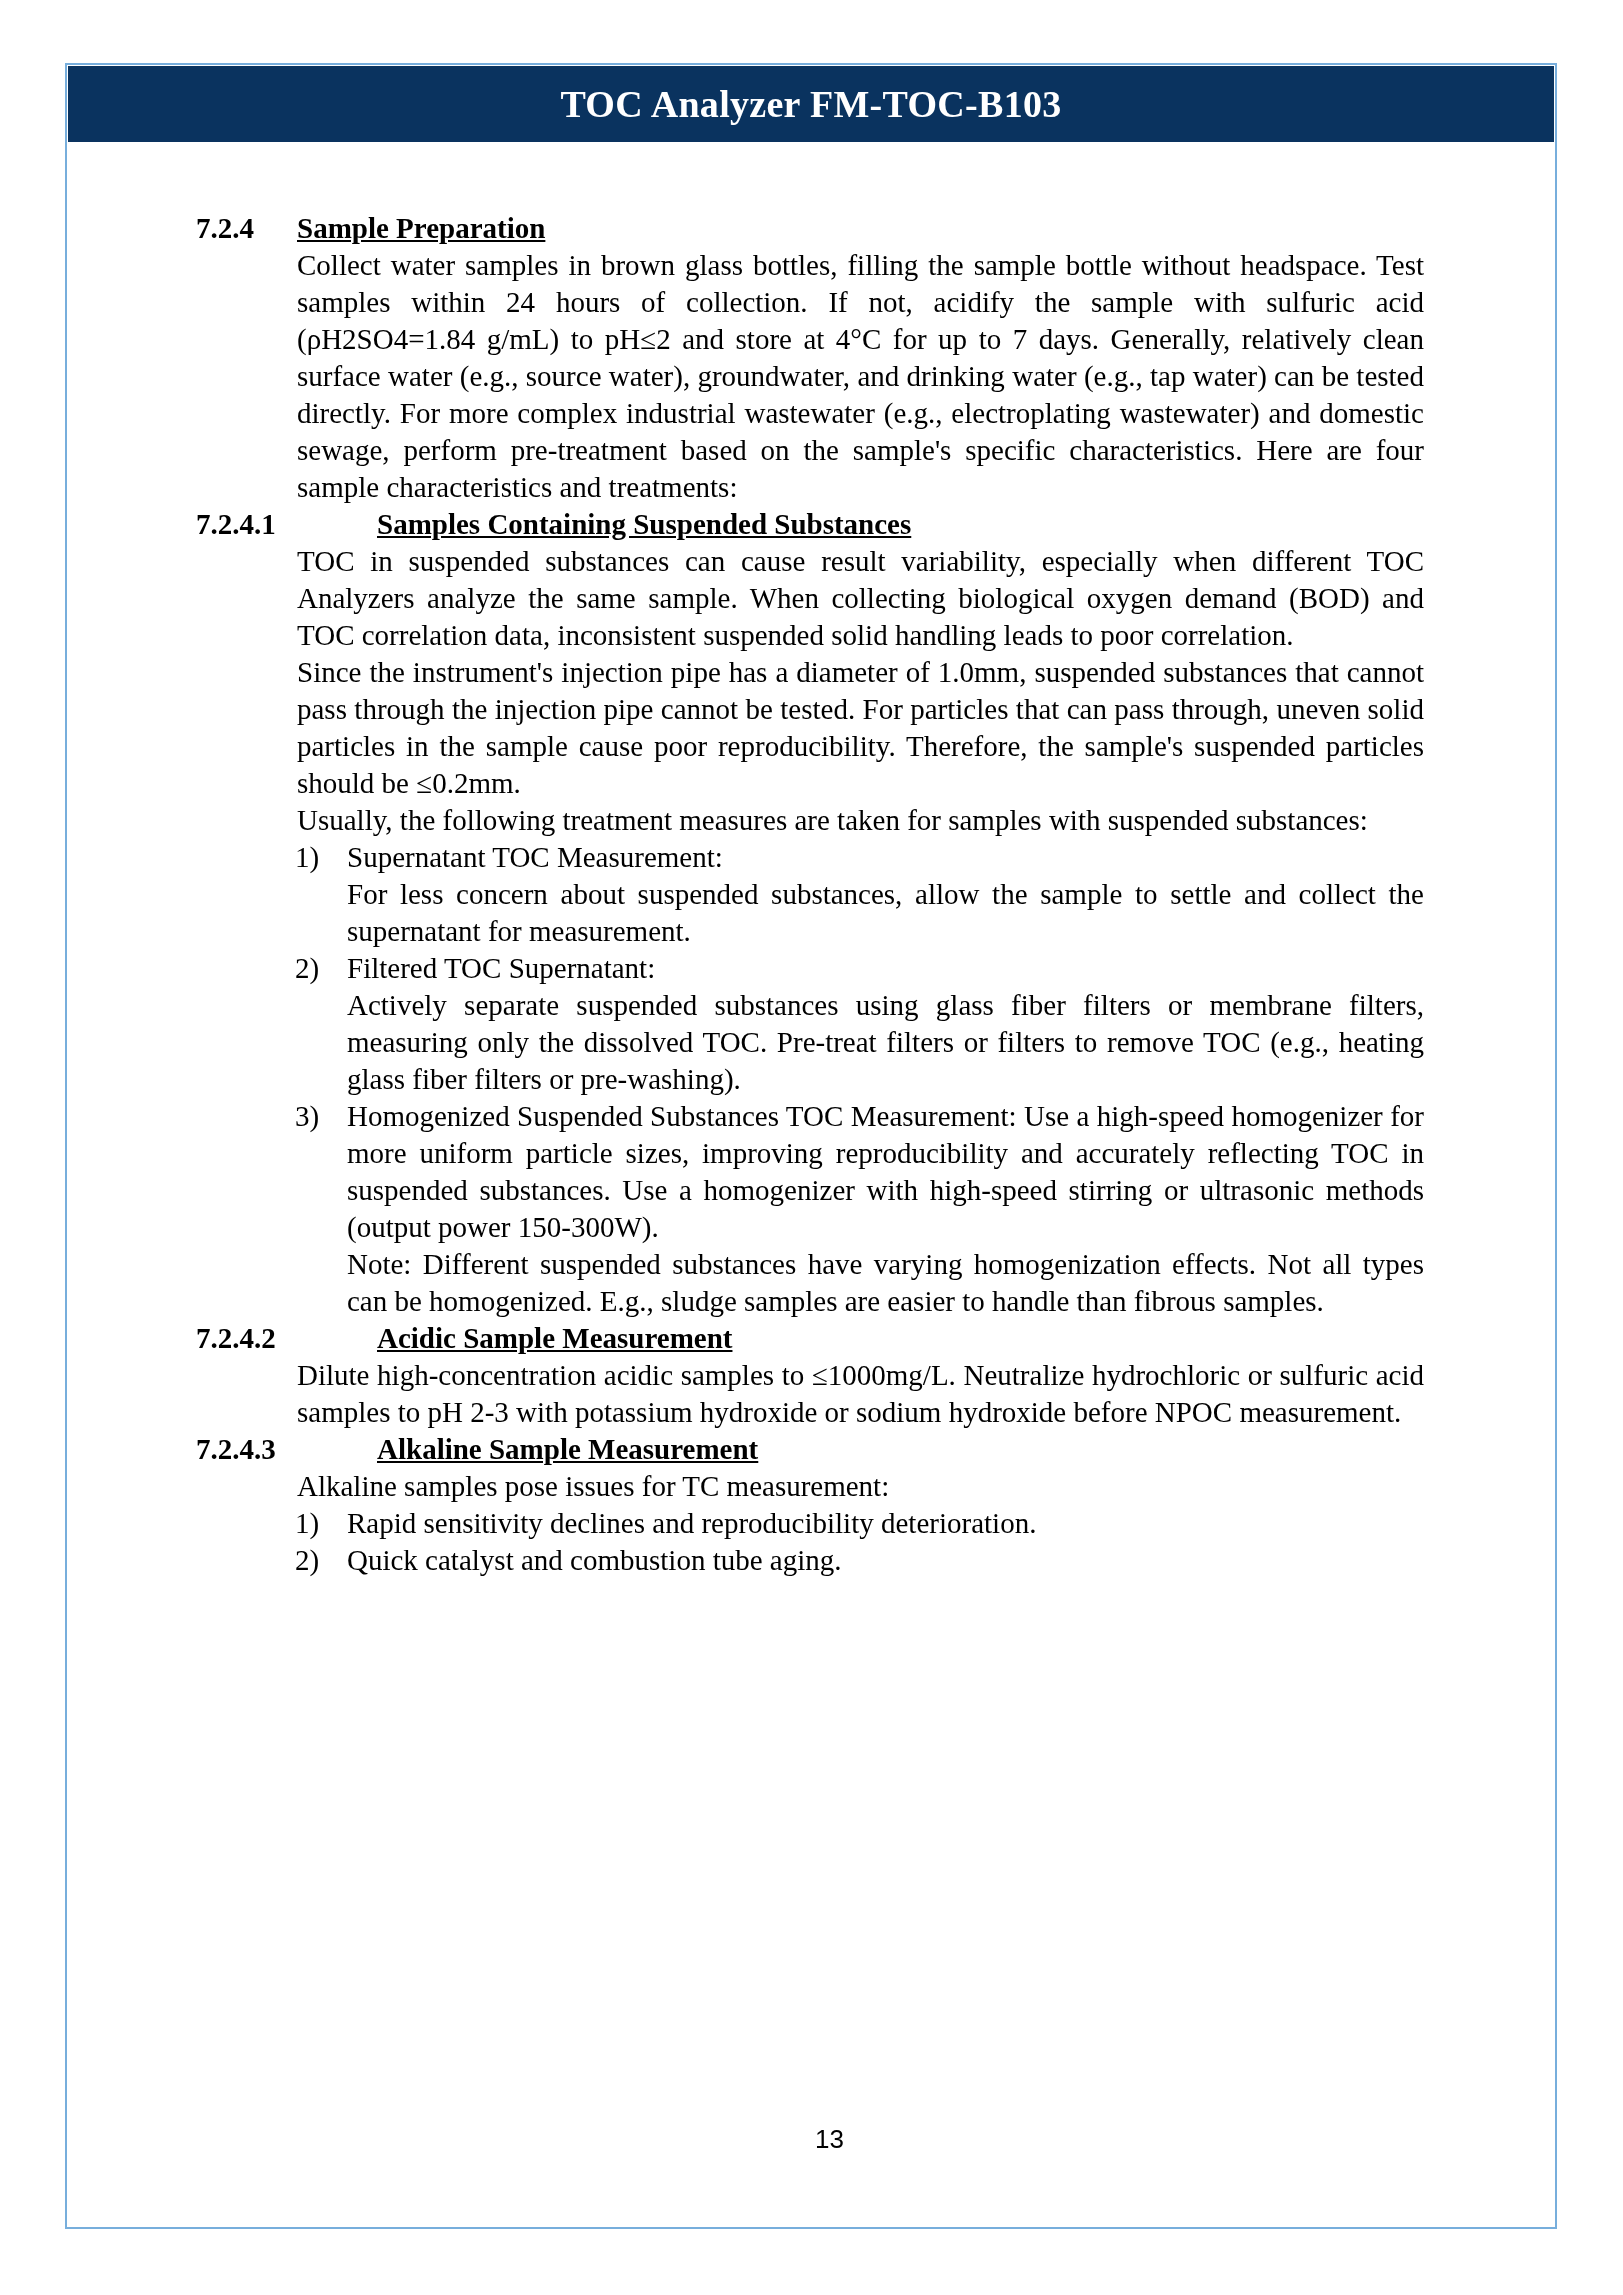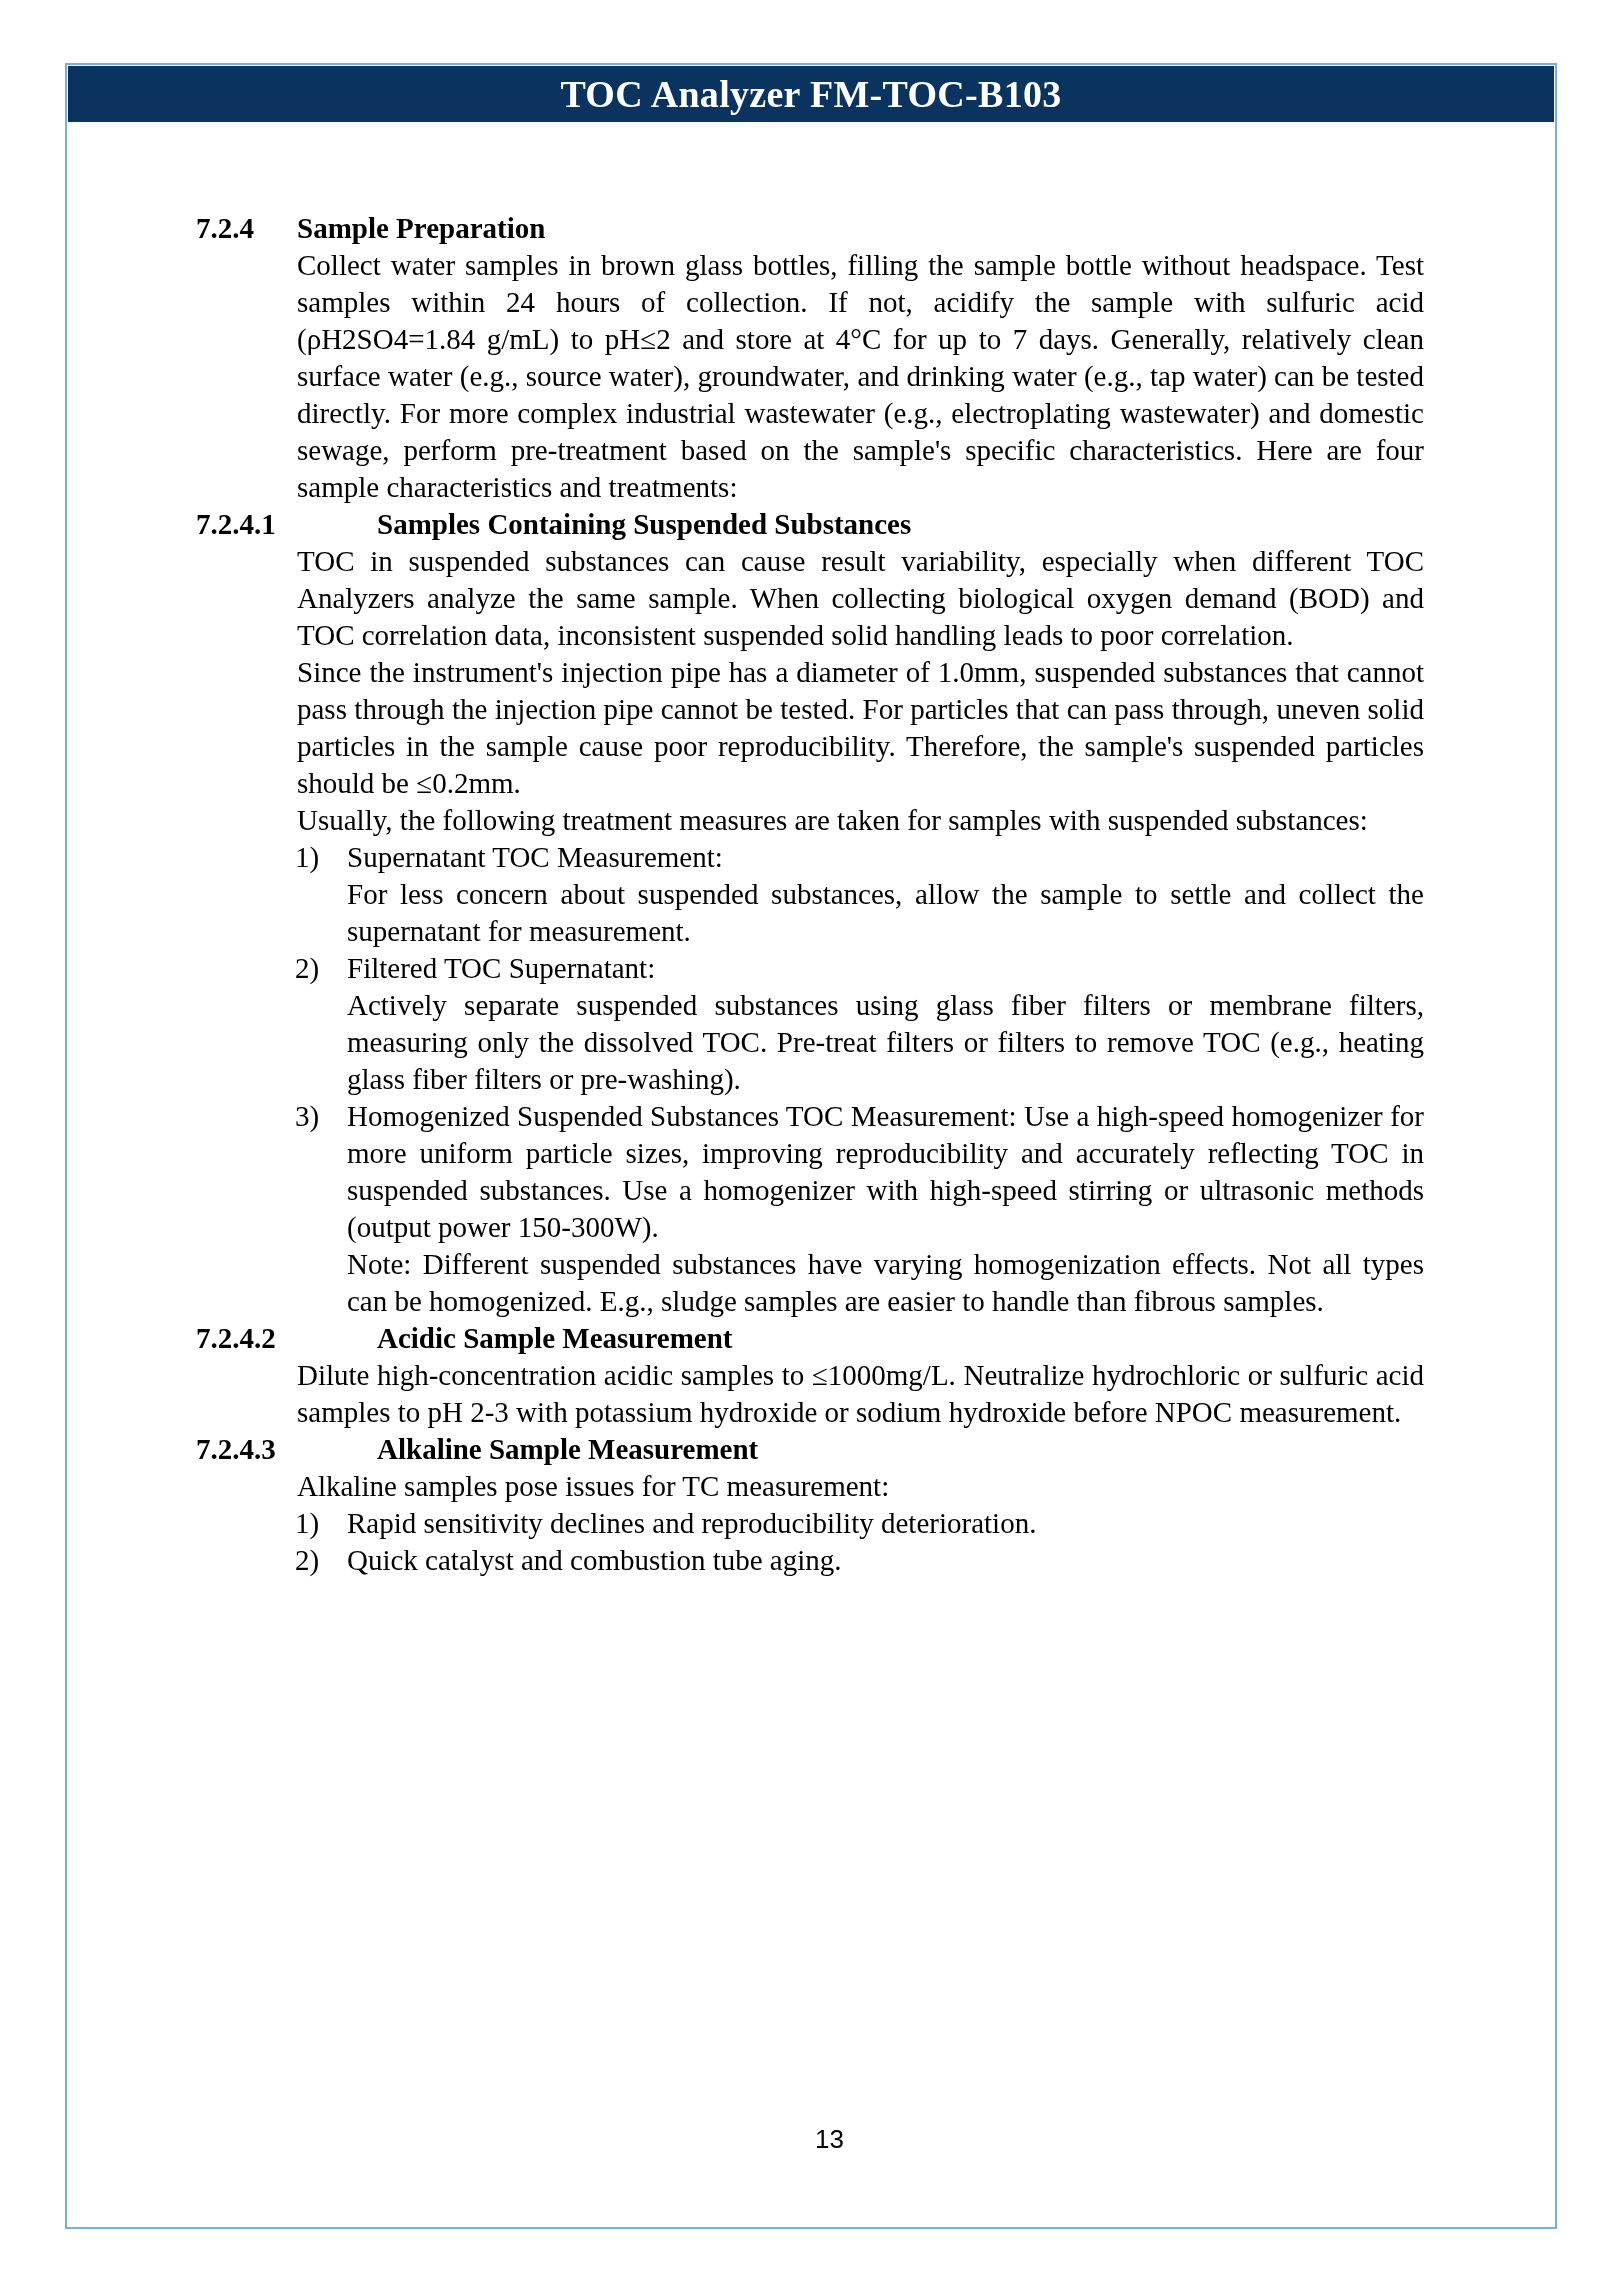--- a/index.html
+++ b/index.html
@@ -8,37 +8,37 @@
     background:#ffffff; overflow:hidden;
     font-family:"Liberation Serif","DejaVu Serif",serif;
     color:#000000;
   }
   .frame {
     position:absolute; left:65px; top:63px;
     width:1488px; height:2162px;
     border:2px solid #77aedc; background:#ffffff;
   }
   .band {
-    position:absolute; left:1.3px; top:1.3px; right:1.3px; height:56px;
+    position:absolute; left:1.3px; top:1.3px; right:1.3px; height:76px;
     background:#0a335f;
     display:flex; align-items:center; justify-content:center;
   }
   .band .ttl-text {
     color:#ffffff; font-weight:bold; font-size:38px;
     font-family:"Liberation Serif","DejaVu Serif",serif;
     letter-spacing:0.3px;
   }
   .body {
     position:absolute; left:0; top:77px; right:0;
     padding:68px 131px 0 230px;
     font-size:29px; line-height:37px;
     text-align:justify; text-justify:inter-word;
   }
   .blk { margin:0; position:relative; }
-  .section, .subsection { font-weight:bold; text-align:left; }
+  .section, .subsection { font-weight:bold; text-align:left;text-decoration:underline; }
   .section .num, .subsection .num { position:absolute; left:-101px; top:0; white-space:nowrap; }
   .subsection .ttl { margin-left:80px; }
   .list-item, .list-para { padding-left:50px; }
   .list-item .marker { position:absolute; left:-2px; top:0; font-weight:normal; }
   .b { font-weight:normal; }
   .pagenum {
     position:absolute; left:0; right:0; top:2059px;
     text-align:center; font-size:26px;
     font-family:"Liberation Sans","DejaVu Sans",sans-serif;
     padding-left:37px;

